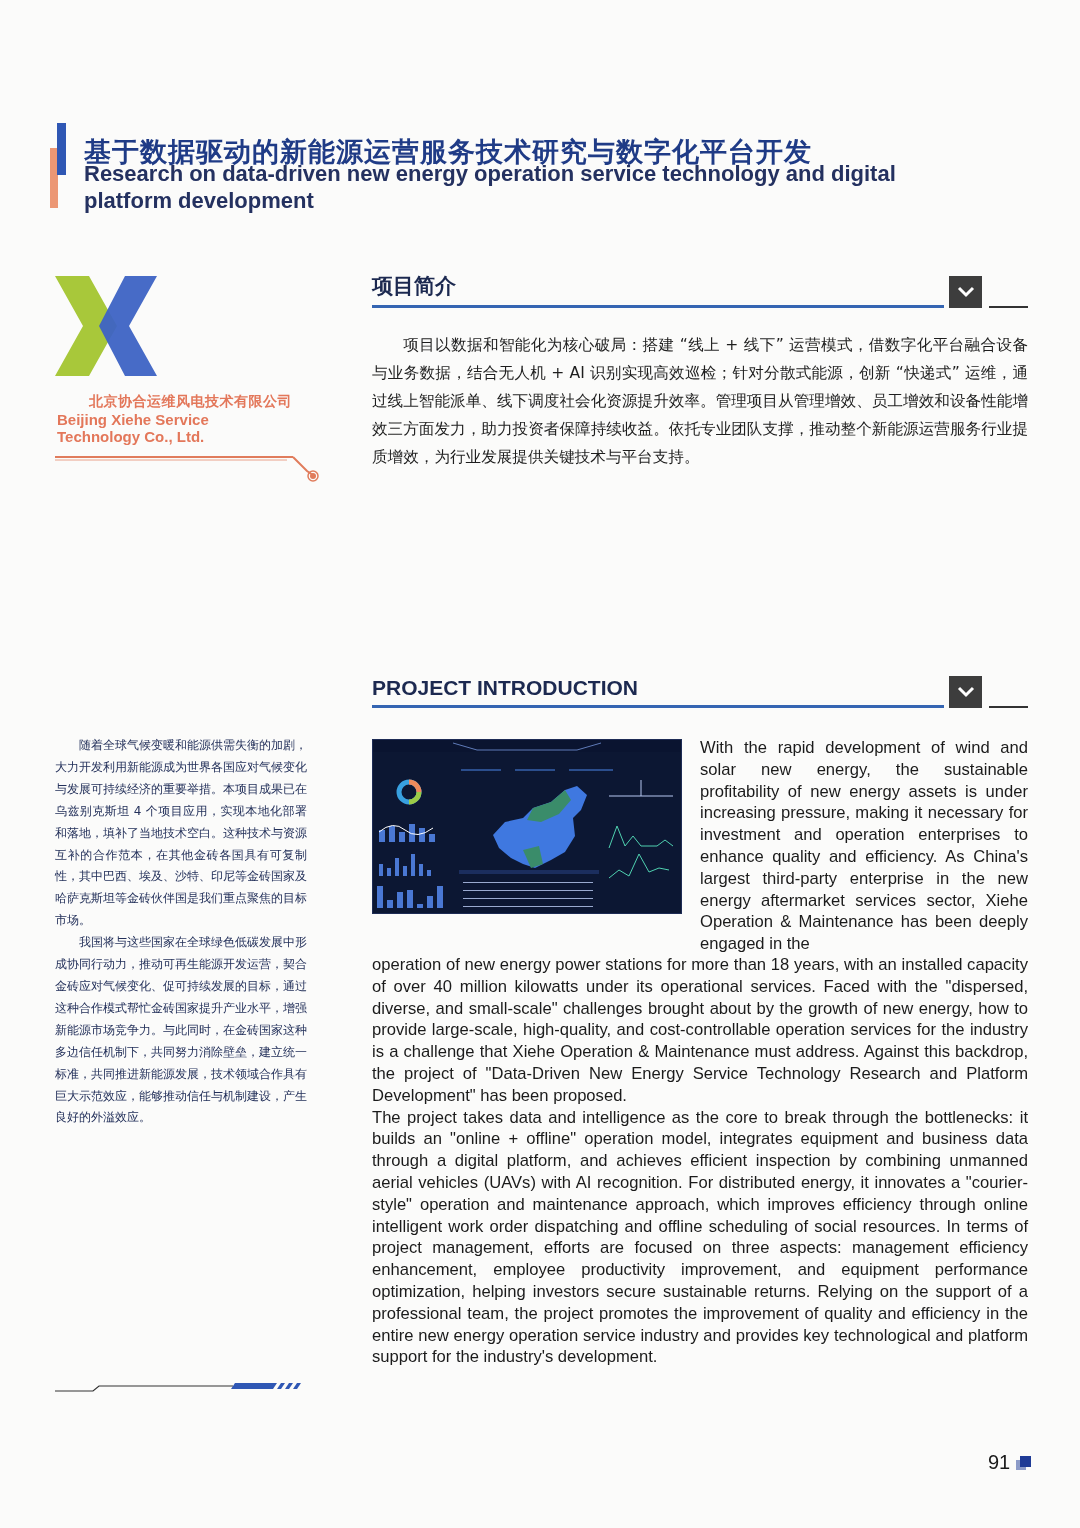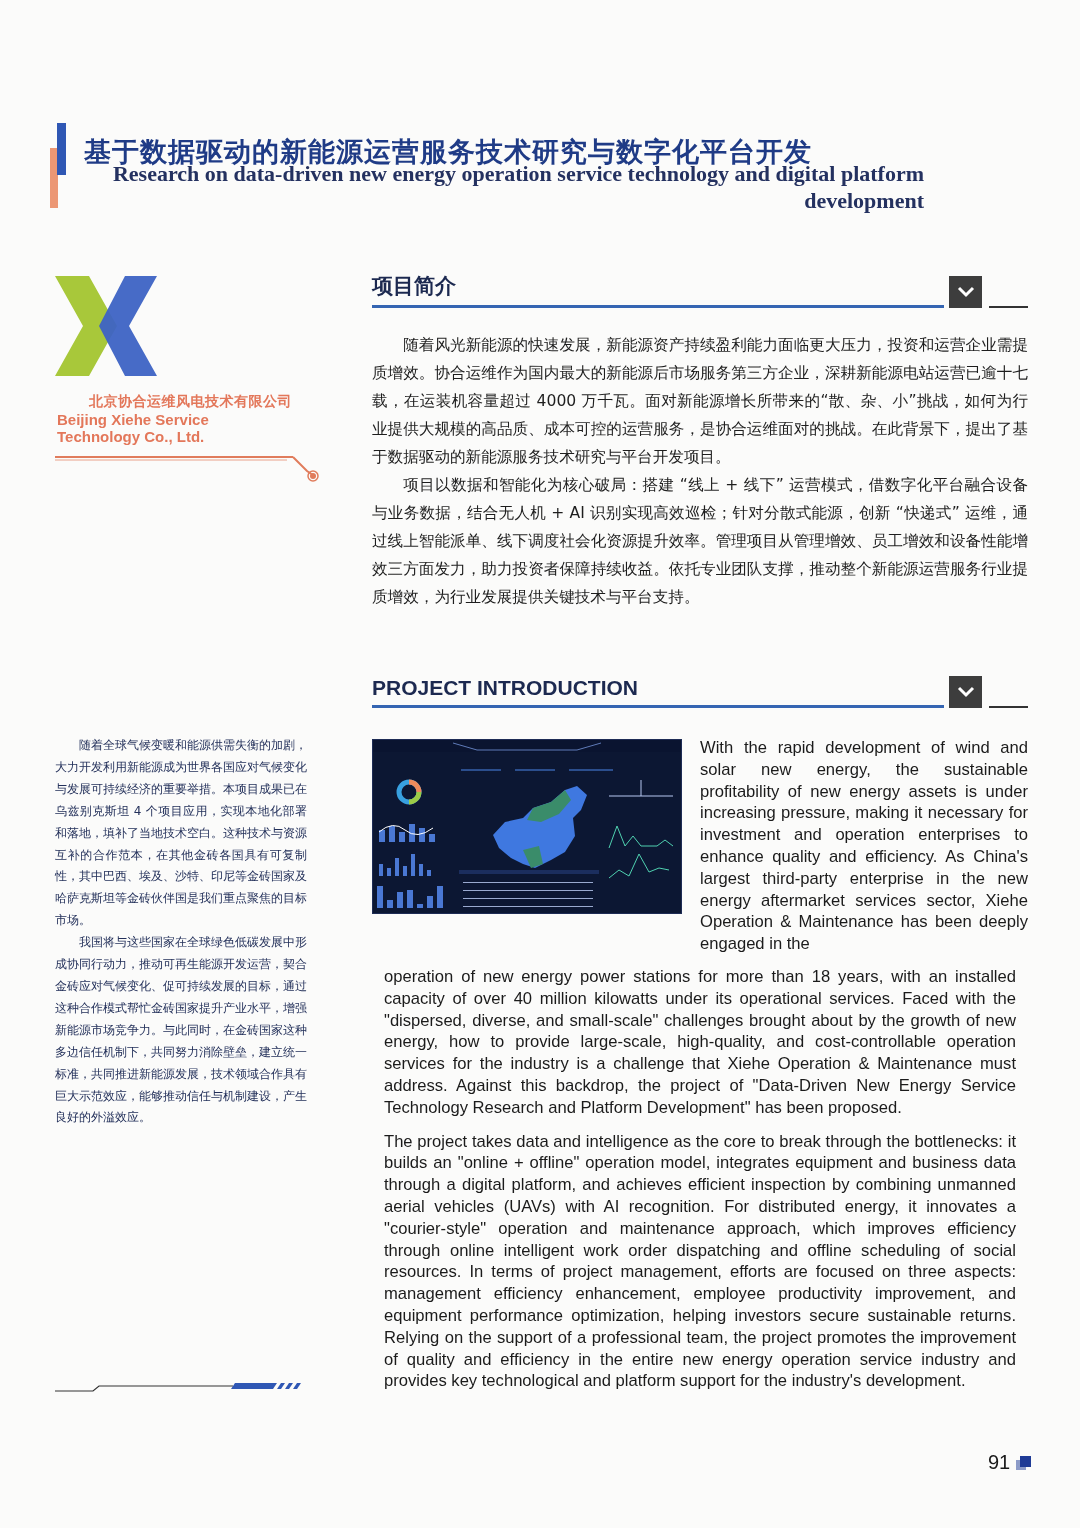--- a/index.html
+++ b/index.html
@@ -13,21 +13,21 @@
 
   
   .title-bar-blue { left: 57px; top: 123px; width: 9px; height: 52px; background: #2f57b4; }
   .title-bar-orange { left: 50px; top: 148px; width: 8px; height: 60px; background: #e9855c; opacity: .85; }
   .title-zh {
     left: 84px; top: 134px; font-size: 27px; font-weight: bold; color: #1f3b86;
     letter-spacing: 1px; white-space: nowrap;
   }
   .title-en {
     left: 84px; top: 160px; width: 840px; font-size: 22px; color: #243160;
-    line-height: 27px; font-family: Liberation Serif, serif; font-weight: bold; text-align: right;
+    line-height: 27px; font-family: Liberation Sans, sans-serif; font-weight: bold;
   }
 
   
   .logo { left: 55px; top: 276px; width: 110px; height: 100px; }
   .company-zh { left: 57px; top: 393px; font-size: 14px; color: #e3775a; font-weight: bold; letter-spacing: 0.5px; white-space: nowrap; margin-left: 32px; }
   .company-en { left: 57px; top: 411px; font-size: 15px; line-height: 17px; color: #e3775a; font-weight: bold; font-family: "Liberation Sans", sans-serif; }
   .company-divider { left: 55px; top: 455px; width: 270px; height: 30px; }
 
   
   .section-head { left: 372px; width: 656px; height: 40px; }
@@ -68,21 +68,21 @@
 
   
   .en-wrap {
     left: 700px; top: 737px; width: 328px; font-family: "Liberation Sans", sans-serif;
     font-size: 16.6px; line-height: 21.8px; color: #1b1b1b; text-align: justify;
   }
   .en-full {
     left: 372px; top: 954px; width: 656px; font-family: "Liberation Sans", sans-serif;
     font-size: 16.6px; line-height: 21.8px; color: #1b1b1b; text-align: justify;
   }
-  .en-full p { margin: 12px; }
+  .en-full p { margin: 0; }
 
   
   .page-num { left: 988px; top: 1451px; font-size: 20px; color: #1a1a1a; font-family: "Liberation Sans", sans-serif; }
   .page-mark { left: 1016px; top: 1456px; width: 16px; height: 16px; }
 </style>
 </head>
 <body>
 
 <div class="abs title-bar-orange"></div>
 <div class="abs title-bar-blue"></div>
@@ -115,21 +115,20 @@
   <div class="rule"></div>
   <div class="chev-box">
     <svg width="18" height="12" viewBox="0 0 18 12">
         <polyline points="2,2 9,9 16,2" fill="none" stroke="#fff" stroke-width="3"></polyline>
       </svg>
   </div>
   <div class="tail"></div>
 </div>
 
 <div class="abs zh-body">
-  <p>随着风光新能源的快速发展，新能源资产持续盈利能力面临更大压力，投资和运营企业需提质增效。协合运维作为国内最大的新能源后市场服务第三方企业，深耕新能源电站运营已逾十七载，在运装机容量超过 4000 万千瓦。面对新能源增长所带来的“散、杂、小”挑战，如何为行业提供大规模的高品质、成本可控的运营服务，是协合运维面对的挑战。在此背景下，提出了基于数据驱动的新能源服务技术研究与平台开发项目。</p>
   <p>项目以数据和智能化为核心破局：搭建 “线上 + 线下” 运营模式，借数字化平台融合设备与业务数据，结合无人机 + AI 识别实现高效巡检；针对分散式能源，创新 “快递式” 运维，通过线上智能派单、线下调度社会化资源提升效率。管理项目从管理增效、员工增效和设备性能增效三方面发力，助力投资者保障持续收益。依托专业团队支撑，推动整个新能源运营服务行业提质增效，为行业发展提供关键技术与平台支持。</p>
 </div>
 
 <div class="abs section-head" style="top:668px;text-align:right;">
   <div class="label" style="font-size:21px; font-family:'Liberation Sans', sans-serif;">PROJECT INTRODUCTION</div>
   <div class="rule"></div>
   <div class="chev-box">
     <svg width="18" height="12" viewBox="0 0 18 12">
         <polyline points="2,2 9,9 16,2" fill="none" stroke="#fff" stroke-width="3"></polyline>
       </svg>

